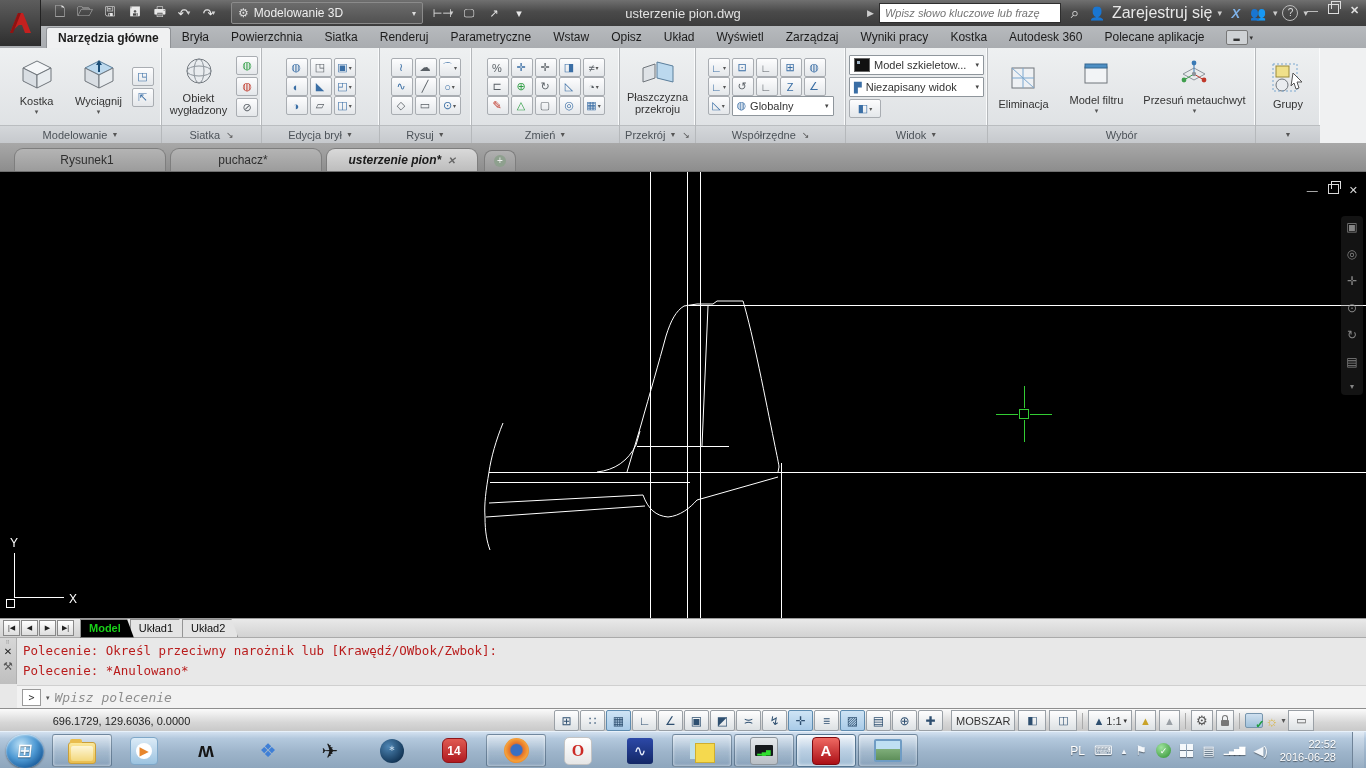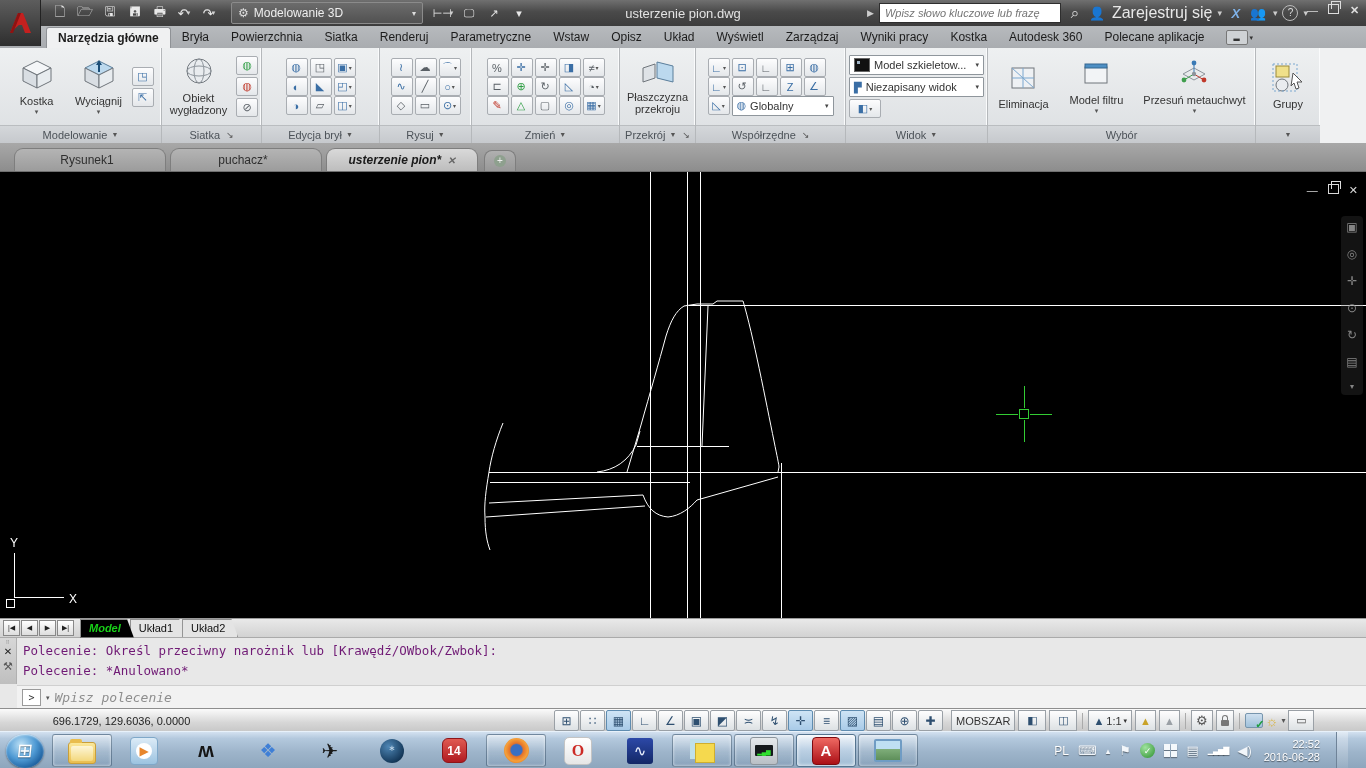--- a/index.html
+++ b/index.html
@@ -95,31 +95,31 @@
   .nvi{color:#9a9a9a;font-size:12px;opacity:.85;}
   .nvi.small{font-size:8px;}
 
   
   .layoutbar{position:absolute;left:0;top:618px;width:1366px;height:19px;background:linear-gradient(#e9e9e9,#d2d2d2);
     border-top:1px solid #9a9a9a;display:flex;align-items:center;padding-left:3px;box-sizing:border-box;font-size:11px;}
   .lnav{width:15px;height:14px;border:1px solid #888;background:linear-gradient(#fff,#ddd);
     display:flex;align-items:center;justify-content:center;font-size:7px;color:#222;margin-right:1px;}
   .ltab{height:17px;display:flex;align-items:center;padding:0 12px 0 8px;color:#111;
     clip-path:polygon(0 0,calc(100% - 7px) 0,100% 100%,0 100%);background:#e4e4e4;border:1px solid #909090;margin-right:-4px;}
-  .ltab.active{background:#000;color:#18d018;font-weight:bold;z-index:2;font-style:italic;}
+  .ltab.active{background:#000;color:#18d018;font-weight:bold;z-index:2;}
 
   
   .cmdline{position:absolute;left:0;top:637px;width:1366px;height:71px;background:#e8e8e8;border-top:1px solid #aaa;}
   .cmdstrip{position:absolute;left:0;top:0;width:17px;height:46px;background:linear-gradient(#d7d7d7,#bfbfbf);
     border-right:1px solid #b0b0b0;display:flex;flex-direction:column;align-items:center;gap:3px;padding-top:2px;box-sizing:border-box;}
   .cmdstrip .dots{font-size:5px;color:#8a8a8a;letter-spacing:1px;line-height:4px;}
   .cmdstrip .cx{font-size:10px;color:#222;line-height:10px;}
   .cmdstrip .wr{font-size:11px;color:#555;}
   .cmdhist{position:absolute;left:17px;top:0;right:0;height:46px;padding:3px 6px;box-sizing:border-box;
-    font-family:"DejaVu Sans Mono",monospace;font-size:12.5px;color:#701a75;line-height:20px;white-space:pre;}
+    font-family:"DejaVu Sans Mono",monospace;font-size:12.5px;color:#b91c1c;line-height:20px;white-space:pre;}
   .cmdinput{position:absolute;left:17px;right:0;top:47px;height:23px;background:#f2f2f2;border-top:1px solid #d0d0d0;
     display:flex;align-items:center;gap:5px;padding-left:5px;}
   .prompt-box{width:17px;height:15px;border:1px solid #9a9a9a;background:#fff;color:#333;
     font-family:"DejaVu Sans Mono",monospace;font-size:10px;display:flex;align-items:center;justify-content:center;}
   .cmdinput .c{font-size:7px;color:#555;}
   .ghost{font-family:"DejaVu Sans Mono",monospace;font-size:13px;color:#8e8e8e;font-style:italic;}
 
   
   .statusbar{position:absolute;left:0;top:708px;width:1366px;height:23px;
     background:linear-gradient(#fbfbfb,#d6d6d6 60%,#c7c7c7);border-top:1px solid #8e8e8e;
@@ -167,21 +167,21 @@
   .ti.firefox{background:radial-gradient(circle at 50% 48%,#3a6fc4 30%,#e5732a 38%,#f5a03a 62%,#d35400);border-radius:50%;width:25px;height:25px;}
   .ti.opera{background:linear-gradient(#fff,#e6e6e6);border-radius:5px;border:1px solid #c4c4c4;}
   .ti.opera:before{content:"O";color:#cc2a25;font-weight:bold;font-size:16px;font-family:"Liberation Serif",serif;}
   .ti.sine{background:linear-gradient(#2d49a8,#122766);border-radius:3px;color:#e8eefc;font-size:15px;}
   .ti.notes{background:#f5d94e;width:18px;height:18px;box-shadow:-5px -4px 0 #bfe0ea;margin-left:5px;margin-top:4px;border:1px solid #cfae2e;}
   .ti.monitor{background:linear-gradient(#e6e9ec,#b9bfc5);border-radius:3px;border:1px solid #8d949b;}
   .ti.monitor:before{content:"▂▄▆";font-size:6px;color:#2fe02f;background:#15181b;padding:3px 2px 1px;border-radius:1px;letter-spacing:0;}
   .ti.acad{background:linear-gradient(#ef6a63,#ab0f16);border-radius:4px;border:1px solid #7e0a10;}
   .ti.acad:before{content:"A";color:#fff;font-weight:bold;font-size:15px;}
   .ti.snip{width:24px;height:19px;border:2px solid #6f9cc4;border-radius:2px;background:linear-gradient(#bfe0f2 40%,#7fae7a 42%,#5e8f5a);}
-  .tray{margin-left:auto;display:flex;align-items:center;gap:9px;padding-right:18px;color:#fff;}
+  .tray{margin-left:auto;display:flex;align-items:center;gap:9px;padding-right:2px;color:#fff;}
   .tray .tico{font-size:13px;color:#f2f6fa;text-shadow:0 1px 1px rgba(0,0,0,.45);}
   .tray .lang{font-size:12px;text-shadow:0 1px 1px rgba(0,0,0,.45);}
   .tray .up{font-size:9px;}
   .sec{width:15px;height:15px;border-radius:50%;background:radial-gradient(circle at 35% 30%,#9fe39f,#2c8f2c);display:flex;align-items:center;justify-content:center;font-size:9px;color:#fff;}
   .win10{display:grid;grid-template-columns:6px 6px;grid-template-rows:6px 6px;gap:1.5px;}
   .win10 span{background:#f4f8fb;box-shadow:0 1px 1px rgba(0,0,0,.35);}
   .bars{font-size:8px;letter-spacing:-1px;color:#fff;text-shadow:0 1px 1px rgba(0,0,0,.4);}
   .clock{font-size:11px;line-height:13px;text-align:right;text-shadow:0 1px 1px rgba(0,0,0,.5);margin-left:3px;}
   .showdesk{width:11px;height:37px;margin-left:7px;border-left:1px solid #6f8398;
     background:linear-gradient(rgba(255,255,255,.35),rgba(255,255,255,.08));}

